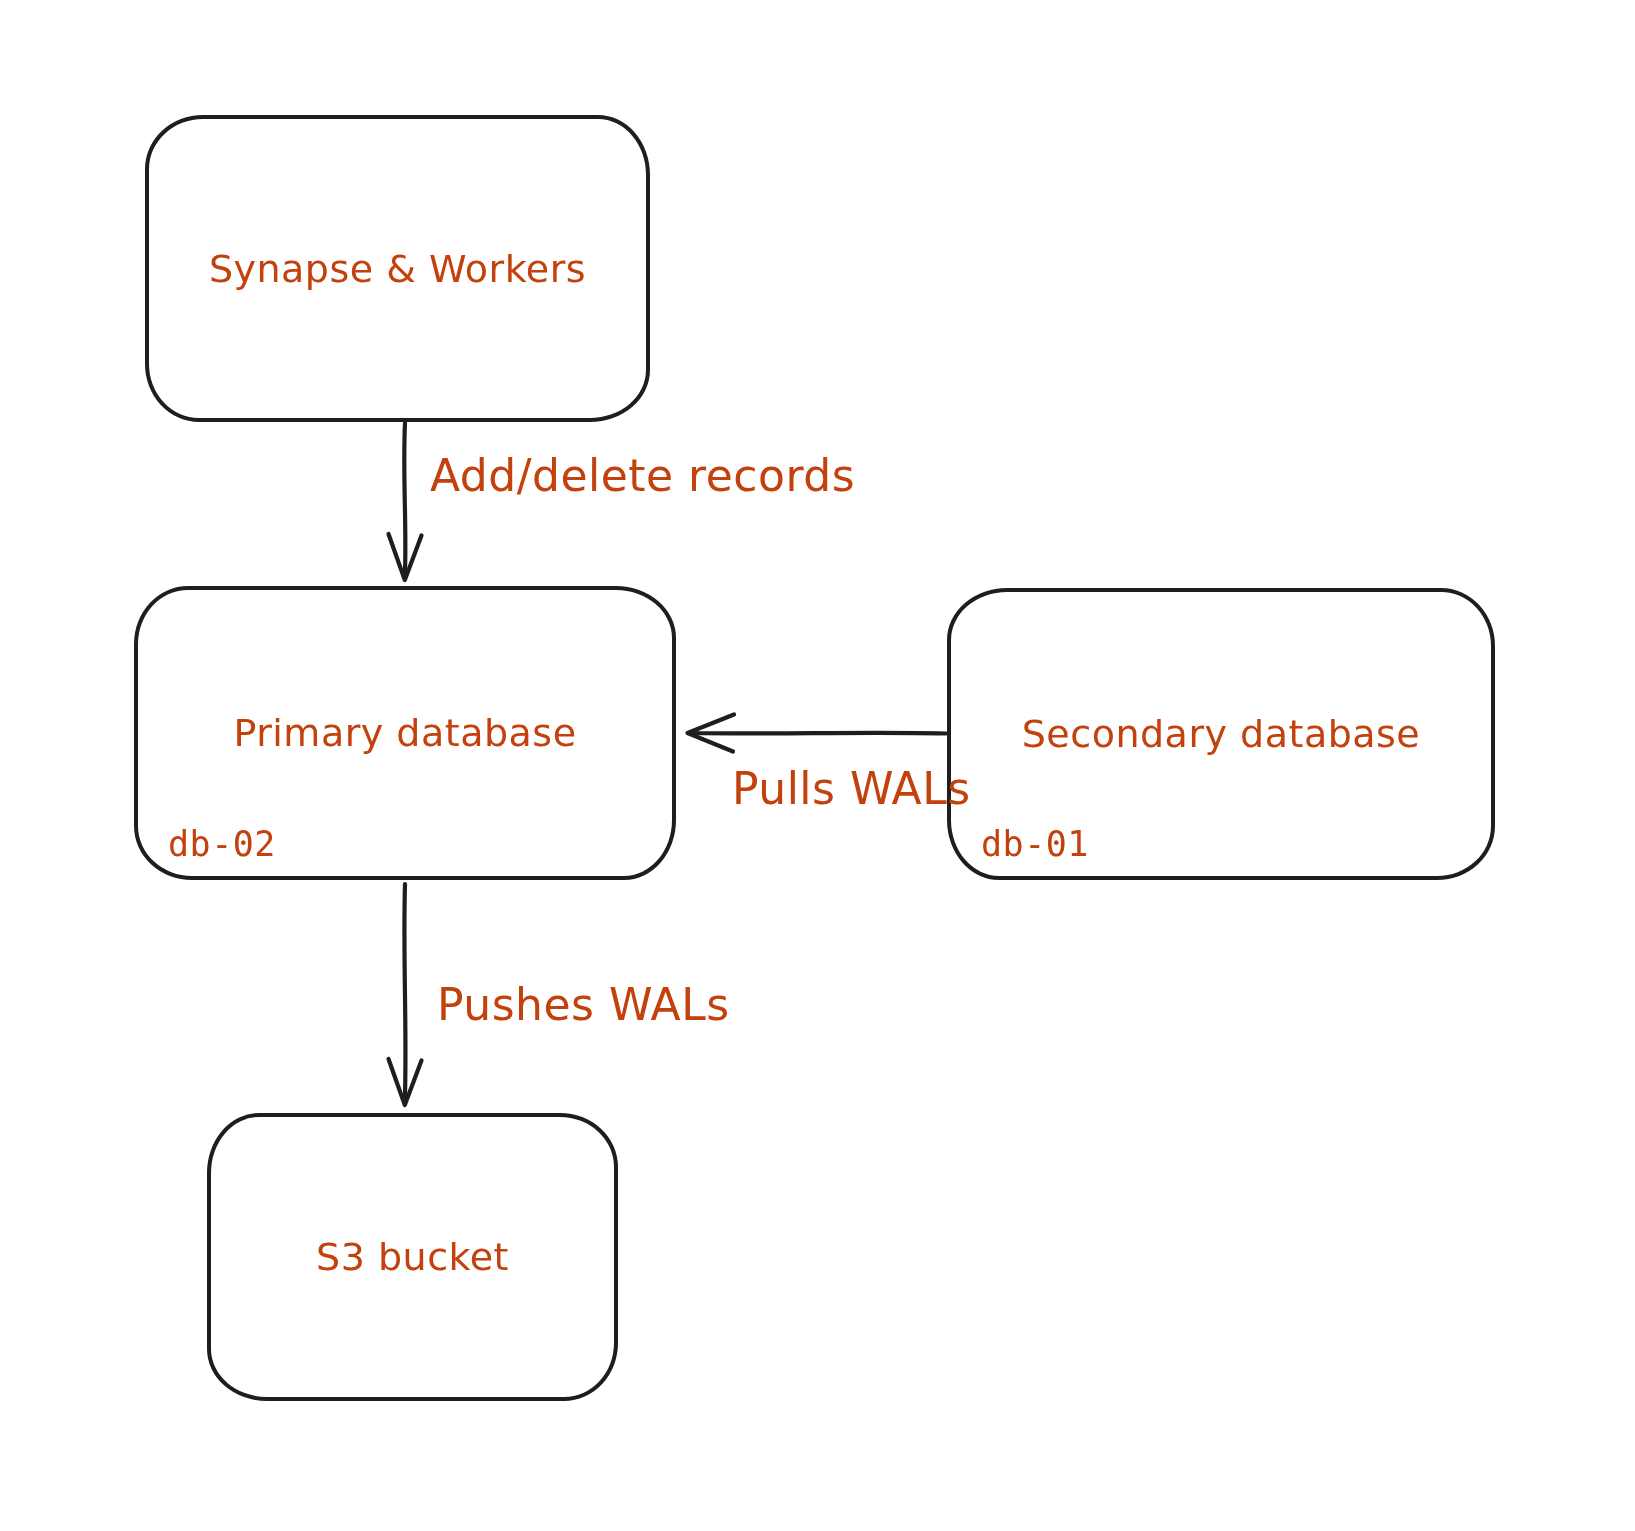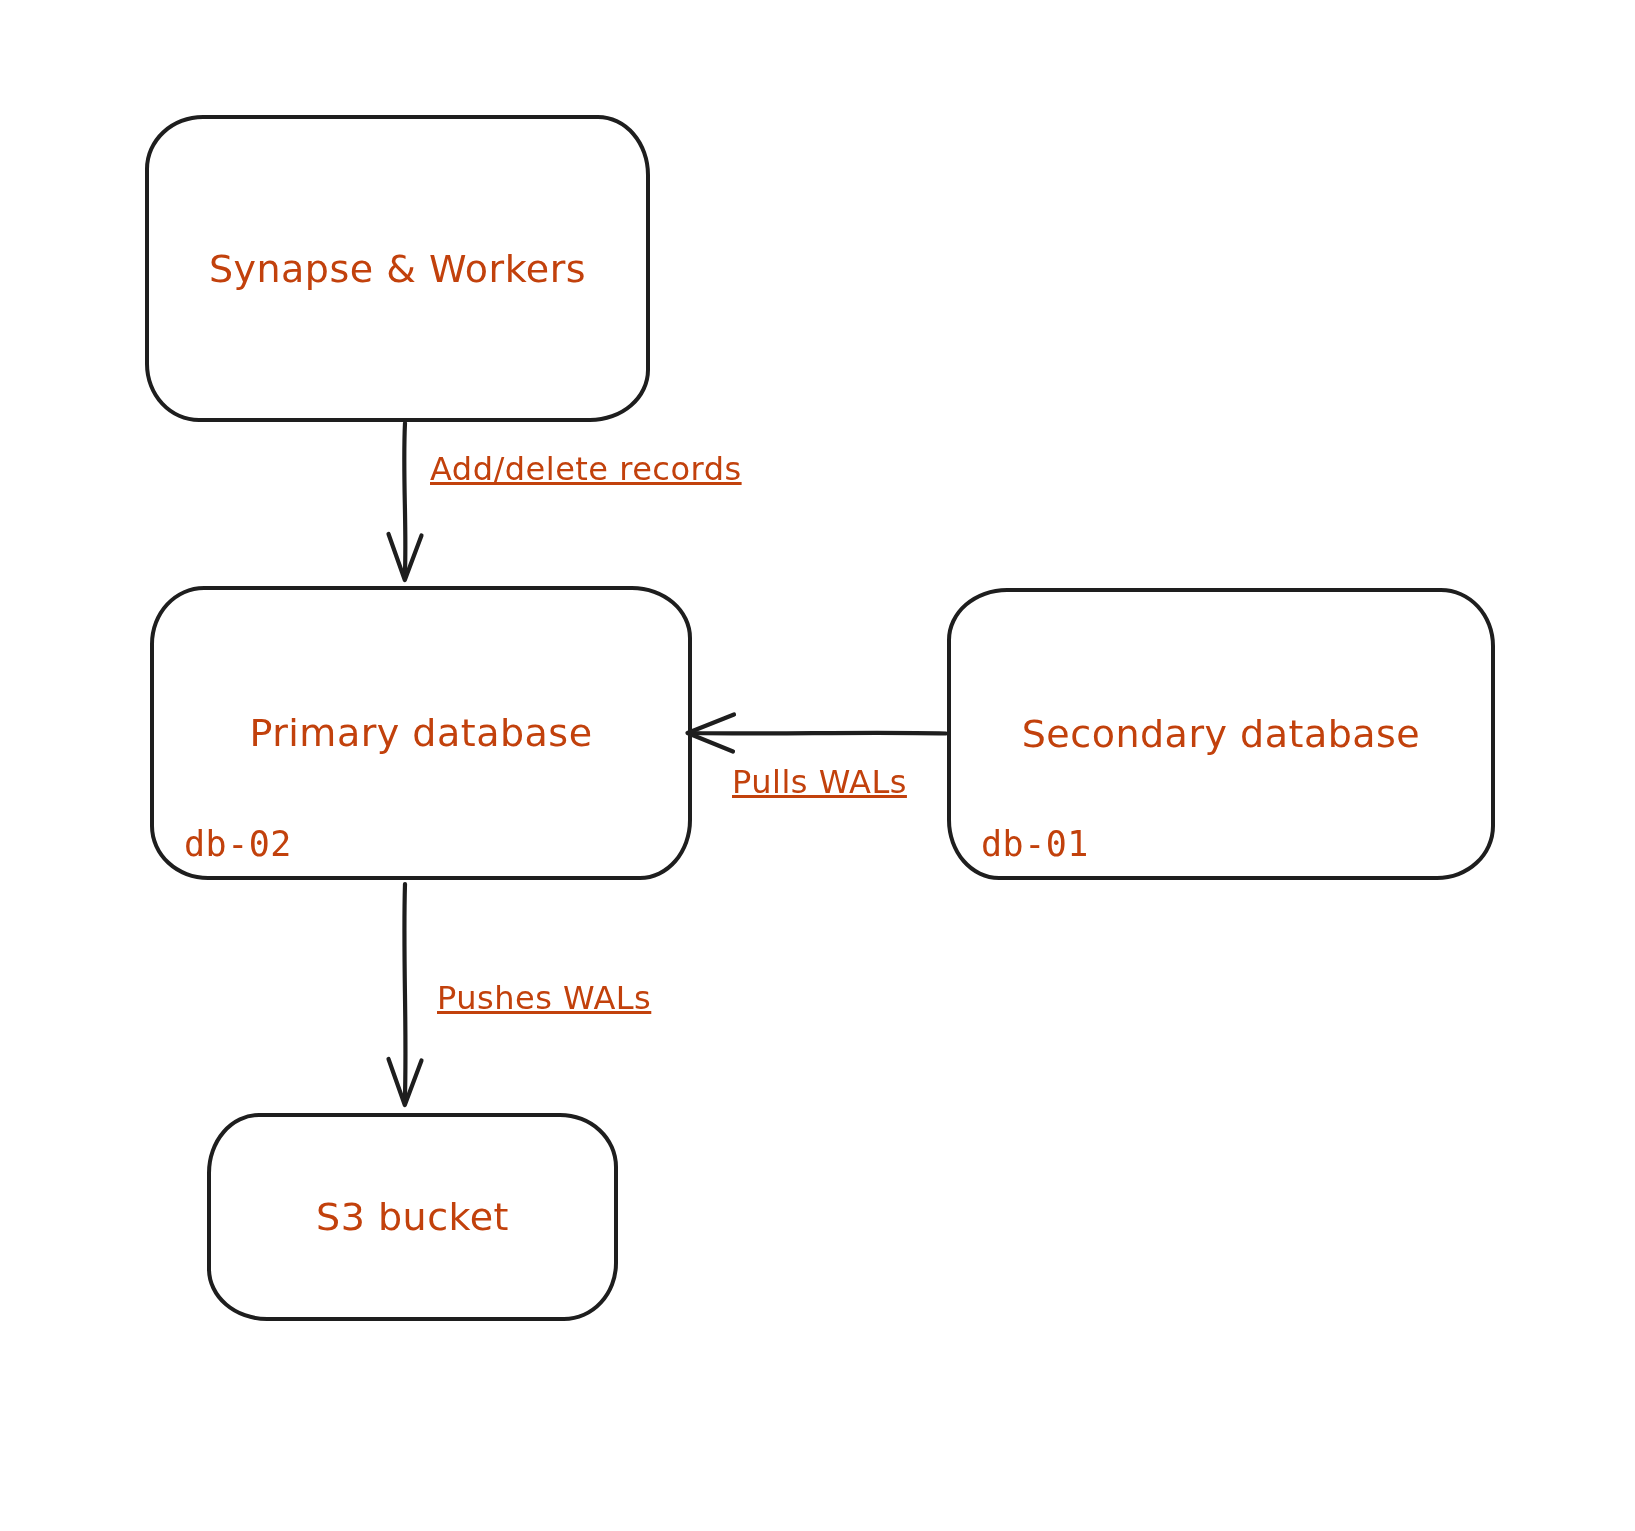--- a/index.html
+++ b/index.html
@@ -47,40 +47,39 @@
   .node-sublabel {
     position: absolute;
     left: 30px;
     bottom: 12px;
     font-family: "DejaVu Sans Mono", monospace;
     font-size: 35px;
     letter-spacing: 0.5px;
   }
   .edge-label {
     position: absolute;
-    font-size: 32px;
+    font-size: 44px;
     letter-spacing: 0.5px;
     white-space: nowrap;
-    text-decoration: underline;
   }
   
   .node-synapse {
     left: 145px; top: 115px; width: 505px; height: 307px;
     border-radius: 58px 52px 60px 54px / 54px 60px 52px 58px;
   }
   .node-primary {
-    left: 150px; top: 586px; width: 542px; height: 294px;
+    left: 134px; top: 586px; width: 542px; height: 294px;
     border-radius: 54px 60px 52px 58px / 58px 52px 60px 54px;
   }
   .node-secondary {
     left: 947px; top: 588px; width: 548px; height: 292px;
     border-radius: 60px 54px 58px 52px / 52px 58px 54px 60px;
   }
   .node-s3 {
-    left: 207px; top: 1113px; width: 411px; height: 208px;
+    left: 207px; top: 1113px; width: 411px; height: 288px;
     border-radius: 52px 58px 54px 60px / 60px 54px 58px 52px;
   }
   
   .edge-label-add-delete { left: 430px; top: 450px; }
   .edge-label-pulls      { left: 714px; top: 763px; margin-left: 18px; }
   .edge-label-pushes     { left: 437px; top: 948px; margin-top: 31px; }
 </style>
 </head>
 <body>
 

